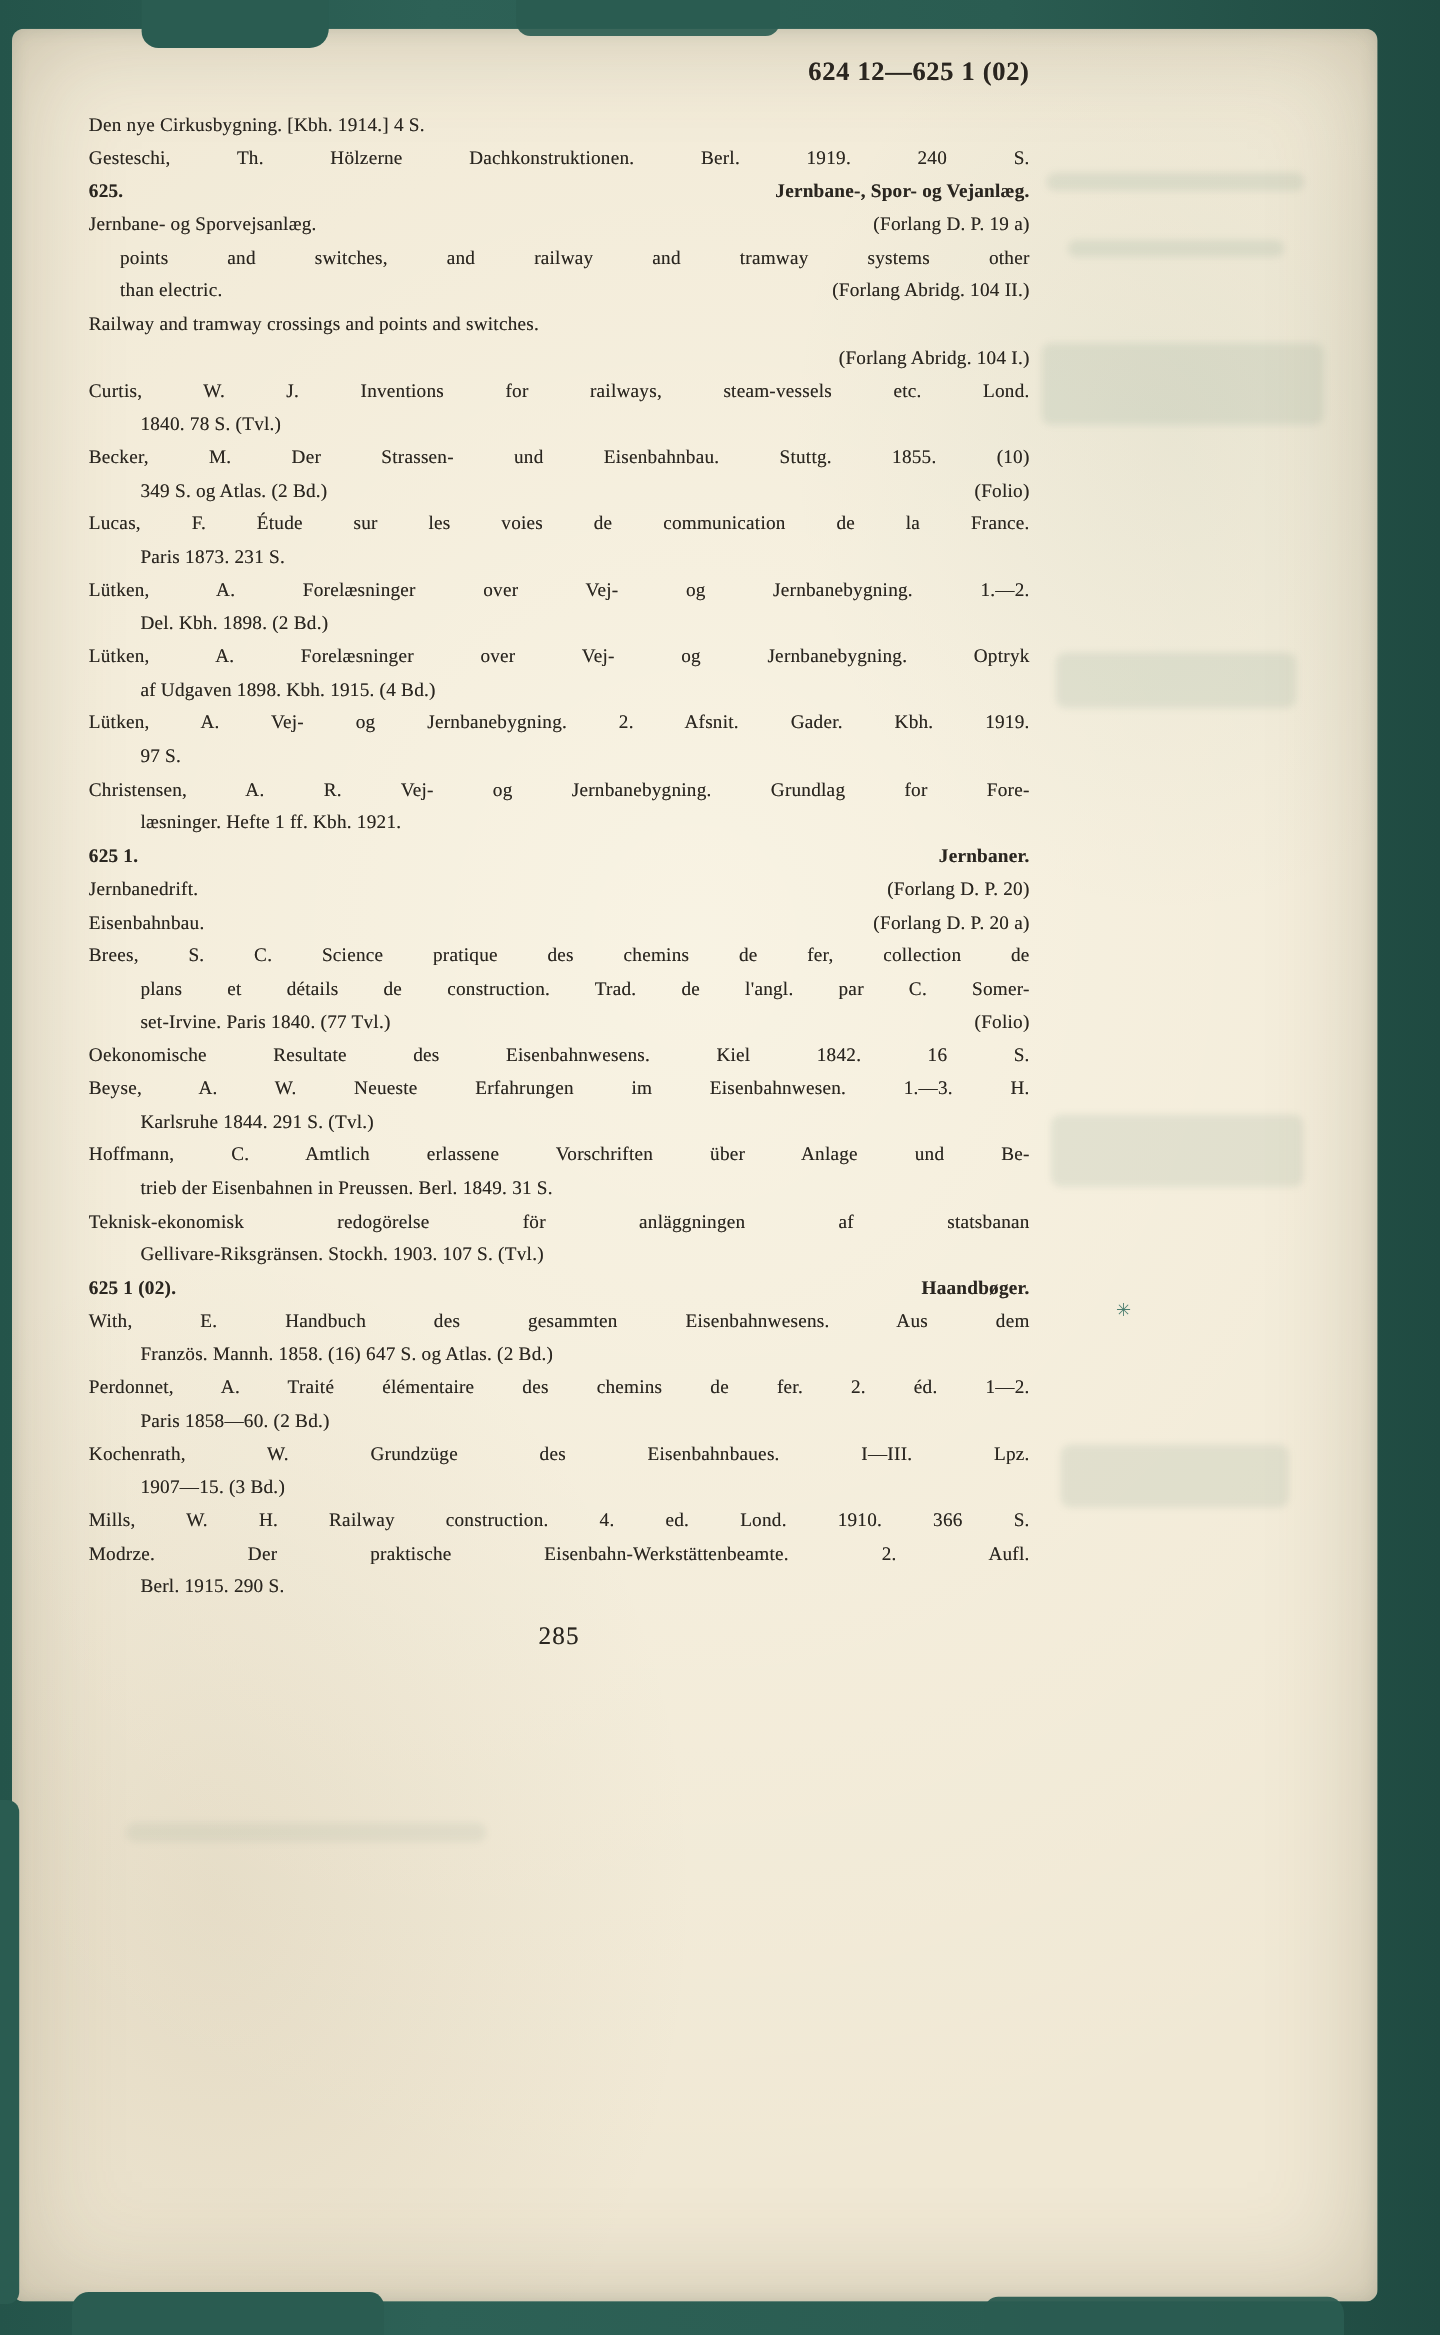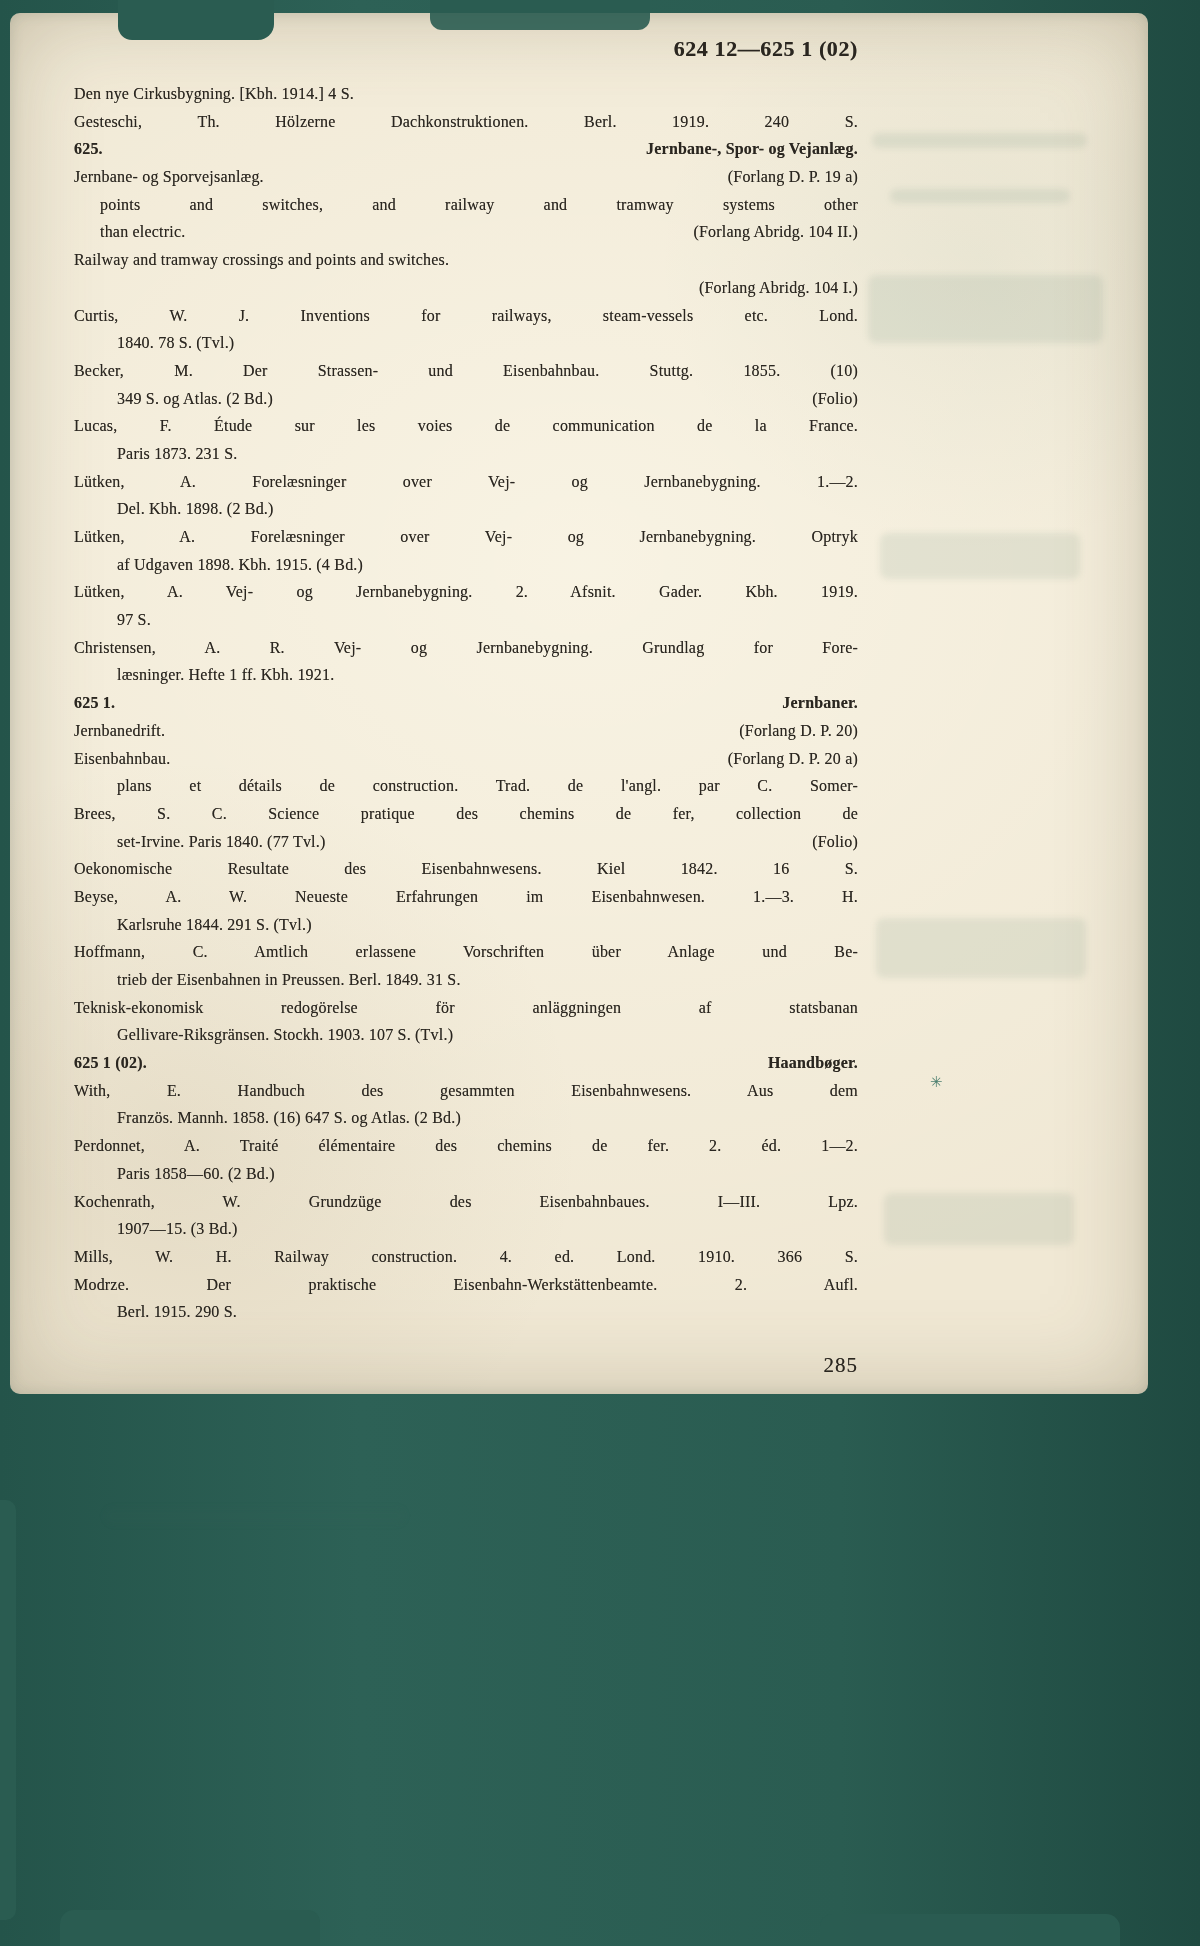--- a/index.html
+++ b/index.html
@@ -9,21 +9,21 @@
     --ink:#2a2620;
   }
   html,body{margin:0;padding:0;}
   body{width:1200px;height:1946px;}
   .scan{
     position:relative;width:1200px;height:1946px;overflow:hidden;
     background:linear-gradient(90deg,#24544a,#2d6156 30%,var(--edge) 70%,#1f4a41);
     font-family:"Liberation Serif","DejaVu Serif",serif;
   }
   .page{
-    position:absolute;left:10px;top:13px;width:1138px;height:1381px;
+    position:absolute;left:10px;top:24px;width:1138px;height:1894px;
     border-radius:10px;
     background:
       radial-gradient(120% 80% at 50% 40%, rgba(255,252,240,.55), rgba(0,0,0,0) 70%),
       radial-gradient(40% 30% at 85% 18%, rgba(110,140,115,.10), rgba(0,0,0,0) 70%),
       radial-gradient(50% 40% at 15% 82%, rgba(140,120,80,.12), rgba(0,0,0,0) 70%),
       var(--paper);
     box-shadow:inset 0 0 90px rgba(92,84,50,.28), inset 0 0 14px rgba(60,90,75,.18);
   }
   .col{
     position:absolute;left:64px;top:22px;width:784px;
@@ -39,21 +39,21 @@
     letter-spacing:.2px;white-space:normal;
     text-shadow:0 0 .5px rgba(40,35,28,.5);
   }
   .line.stretch{text-align:justify;text-align-last:justify;}
   .line.split{display:flex;justify-content:space-between;text-align:right;}
   .ind1{padding-left:26px;}
   .ind2{padding-left:43px;}
   .section{font-weight:700;}
   b{font-weight:400;}
   .pagenum{
-    text-align:right;margin-top:27px;font-size:21px;letter-spacing:1px;
+    text-align:center;margin-top:14px;font-size:21px;letter-spacing:1px;
     text-shadow:0 0 .5px rgba(40,35,28,.5);
   }
   
   .blob{position:absolute;background:var(--edge);}
   .blob-top{left:118px;top:0;width:156px;height:40px;border-radius:0 0 16px 14px;}
   .blob-top2{left:430px;top:0;width:220px;height:30px;border-radius:0 0 12px 12px;opacity:.9;}
   .blob-bottom{left:60px;bottom:0;width:260px;height:36px;border-radius:14px 12px 0 0;}
   .blob-bottom2{right:80px;bottom:0;width:300px;height:32px;border-radius:12px 14px 0 0;opacity:.95;}
   .blob-left{left:0;top:1500px;width:16px;height:420px;border-radius:0 10px 10px 0;}
   
@@ -128,22 +128,22 @@
             <span>Jernbaner.</span>
           </div>
           <div class="line split">
             <span>Jernbanedrift.</span>
             <span>(Forlang D. P. 20)</span>
           </div>
           <div class="line split">
             <span>Eisenbahnbau.</span>
             <span>(Forlang D. P. 20 a)</span>
           </div>
+          <div class="line stretch"><b>Brees, S. C.</b> Science pratique des chemins de fer, collection de</div>
           <div class="line ind2 stretch">plans et détails de construction. Trad. de l'angl. par C. Somer-</div>
-          <div class="line stretch"><b>Brees, S. C.</b> Science pratique des chemins de fer, collection de</div>
           <div class="line ind2 split">
             <span>set-Irvine. Paris 1840. (77 Tvl.)</span>
             <span>(Folio)</span>
           </div>
           <div class="line stretch">Oekonomische Resultate des Eisenbahnwesens. Kiel 1842. 16 S.</div>
           <div class="line stretch"><b>Beyse, A. W.</b> Neueste Erfahrungen im Eisenbahnwesen. 1.—3. H.</div>
           <div class="line ind2">Karlsruhe 1844. 291 S. (Tvl.)</div>
           <div class="line stretch"><b>Hoffmann, C.</b> Amtlich erlassene Vorschriften über Anlage und Be-</div>
           <div class="line ind2">trieb der Eisenbahnen in Preussen. Berl. 1849. 31 S.</div>
           <div class="line stretch">Teknisk-ekonomisk redogörelse för anläggningen af statsbanan</div>

